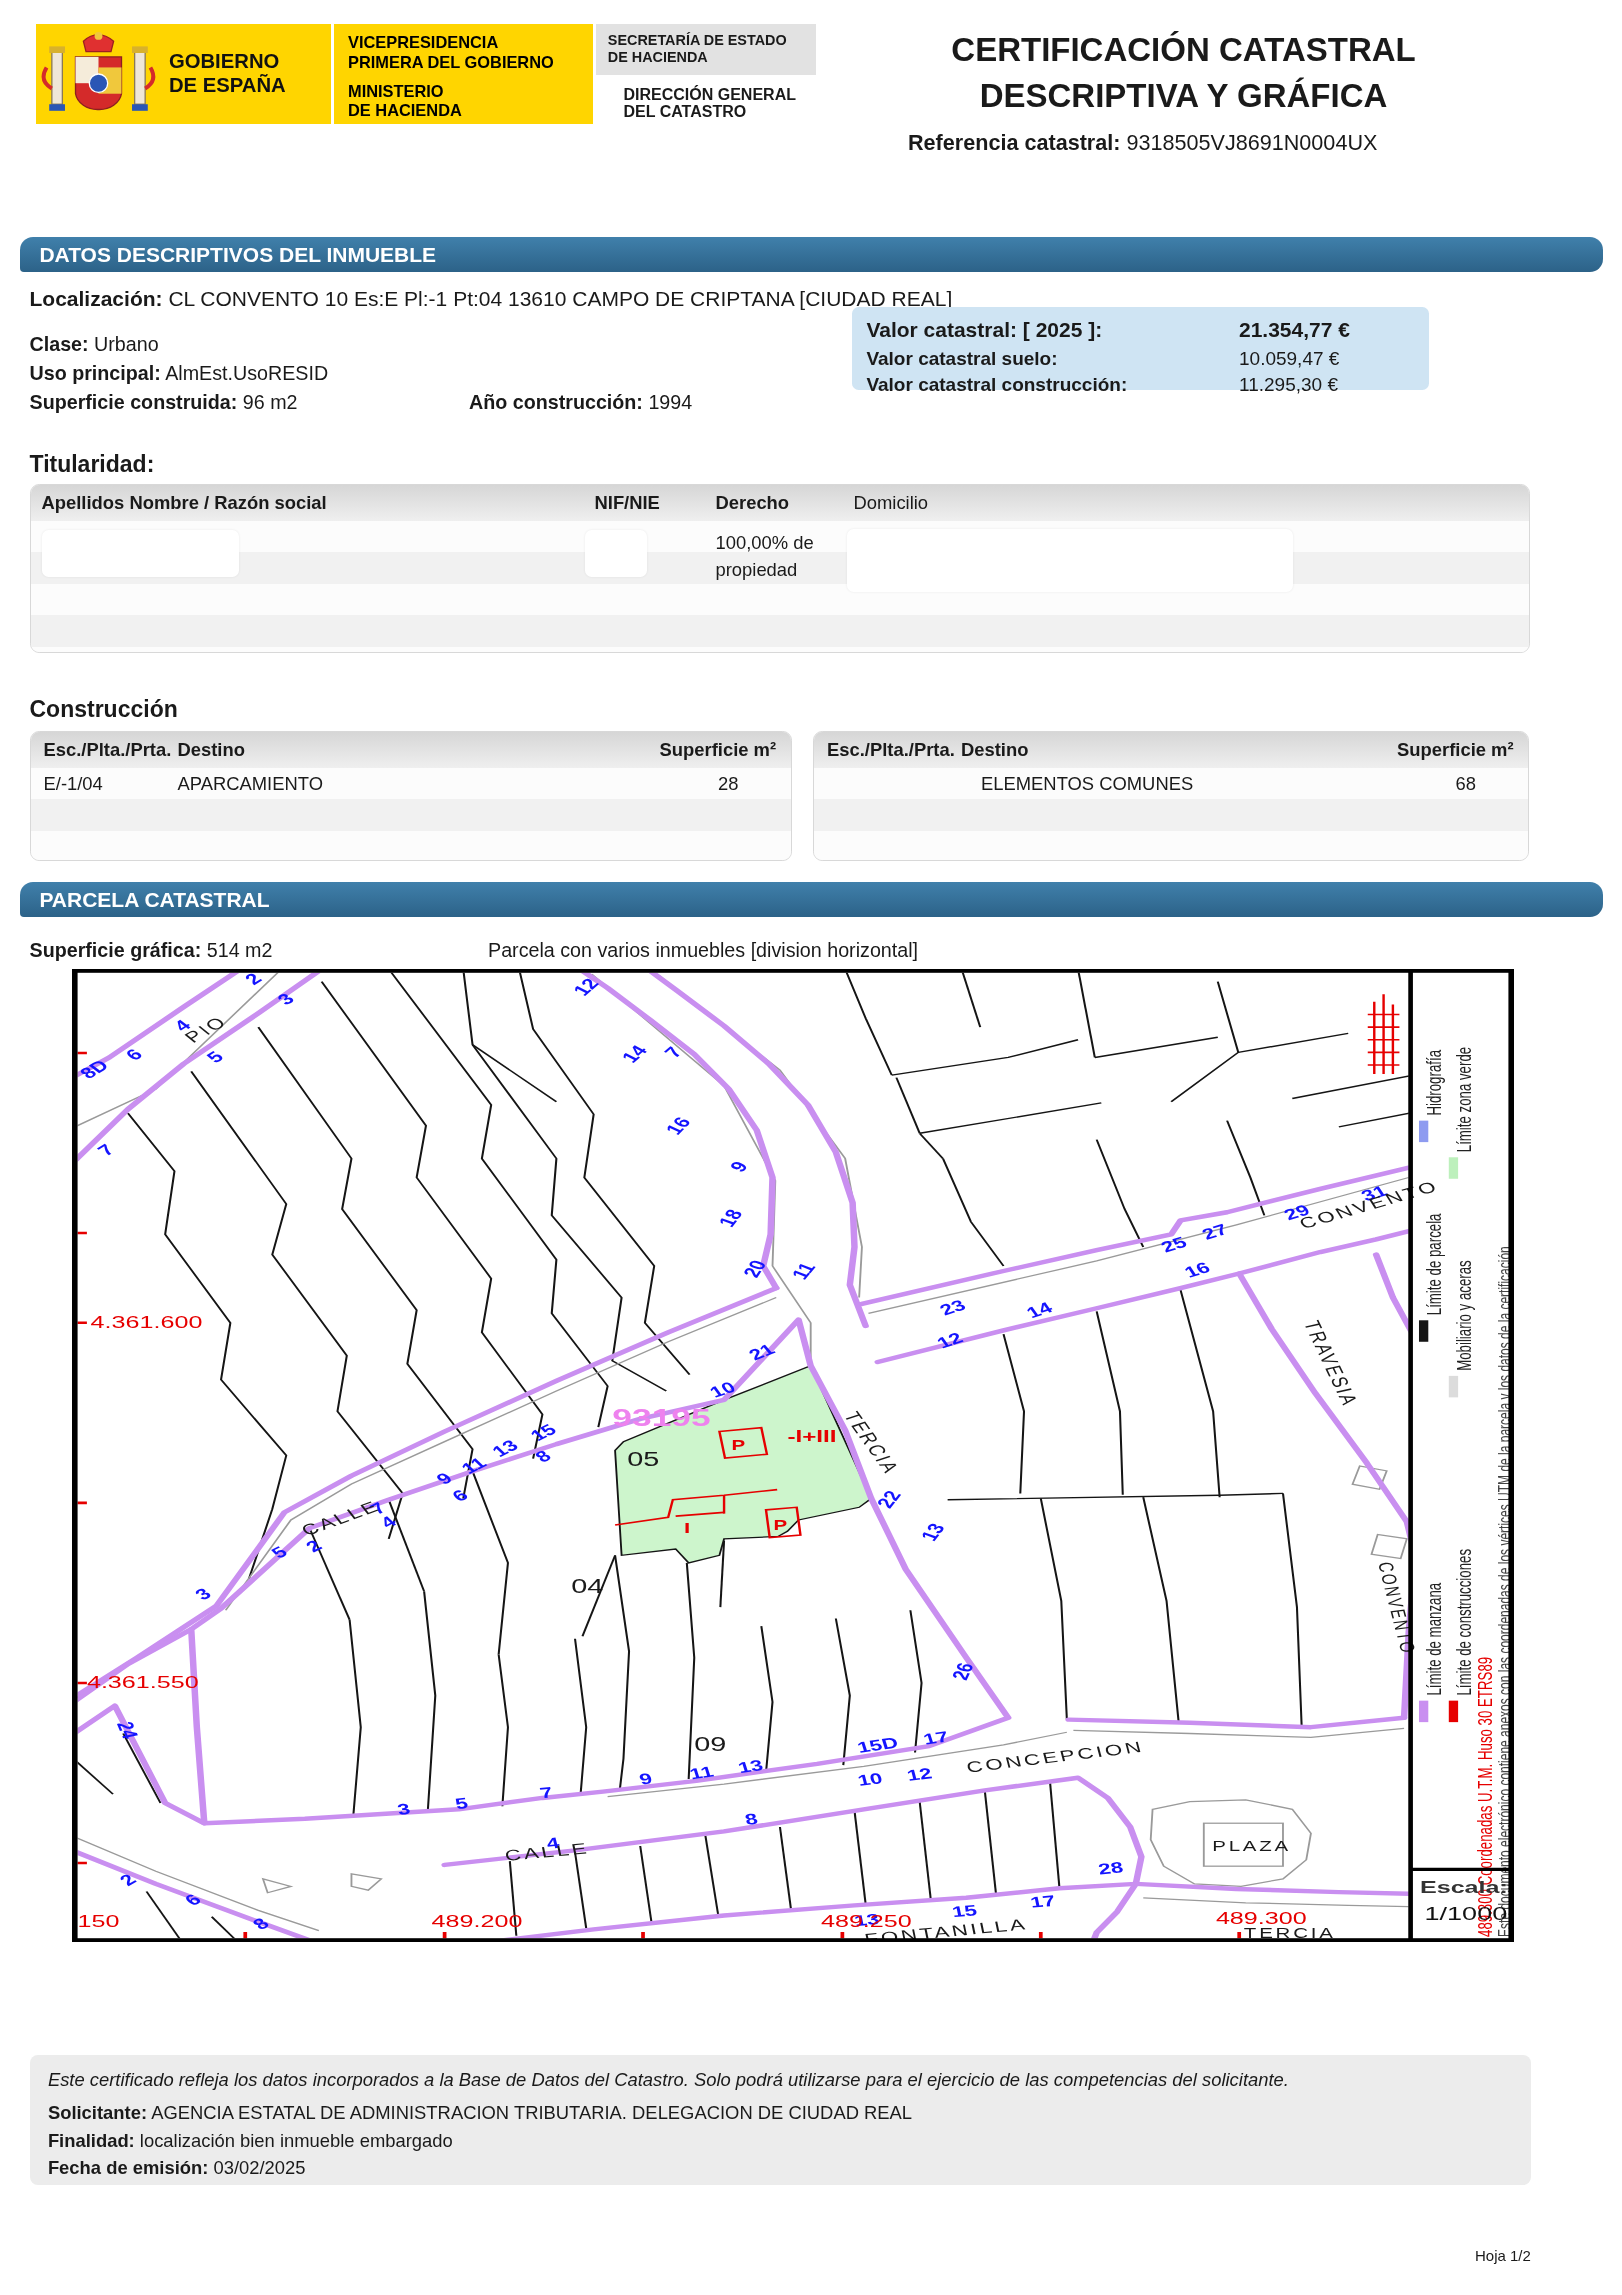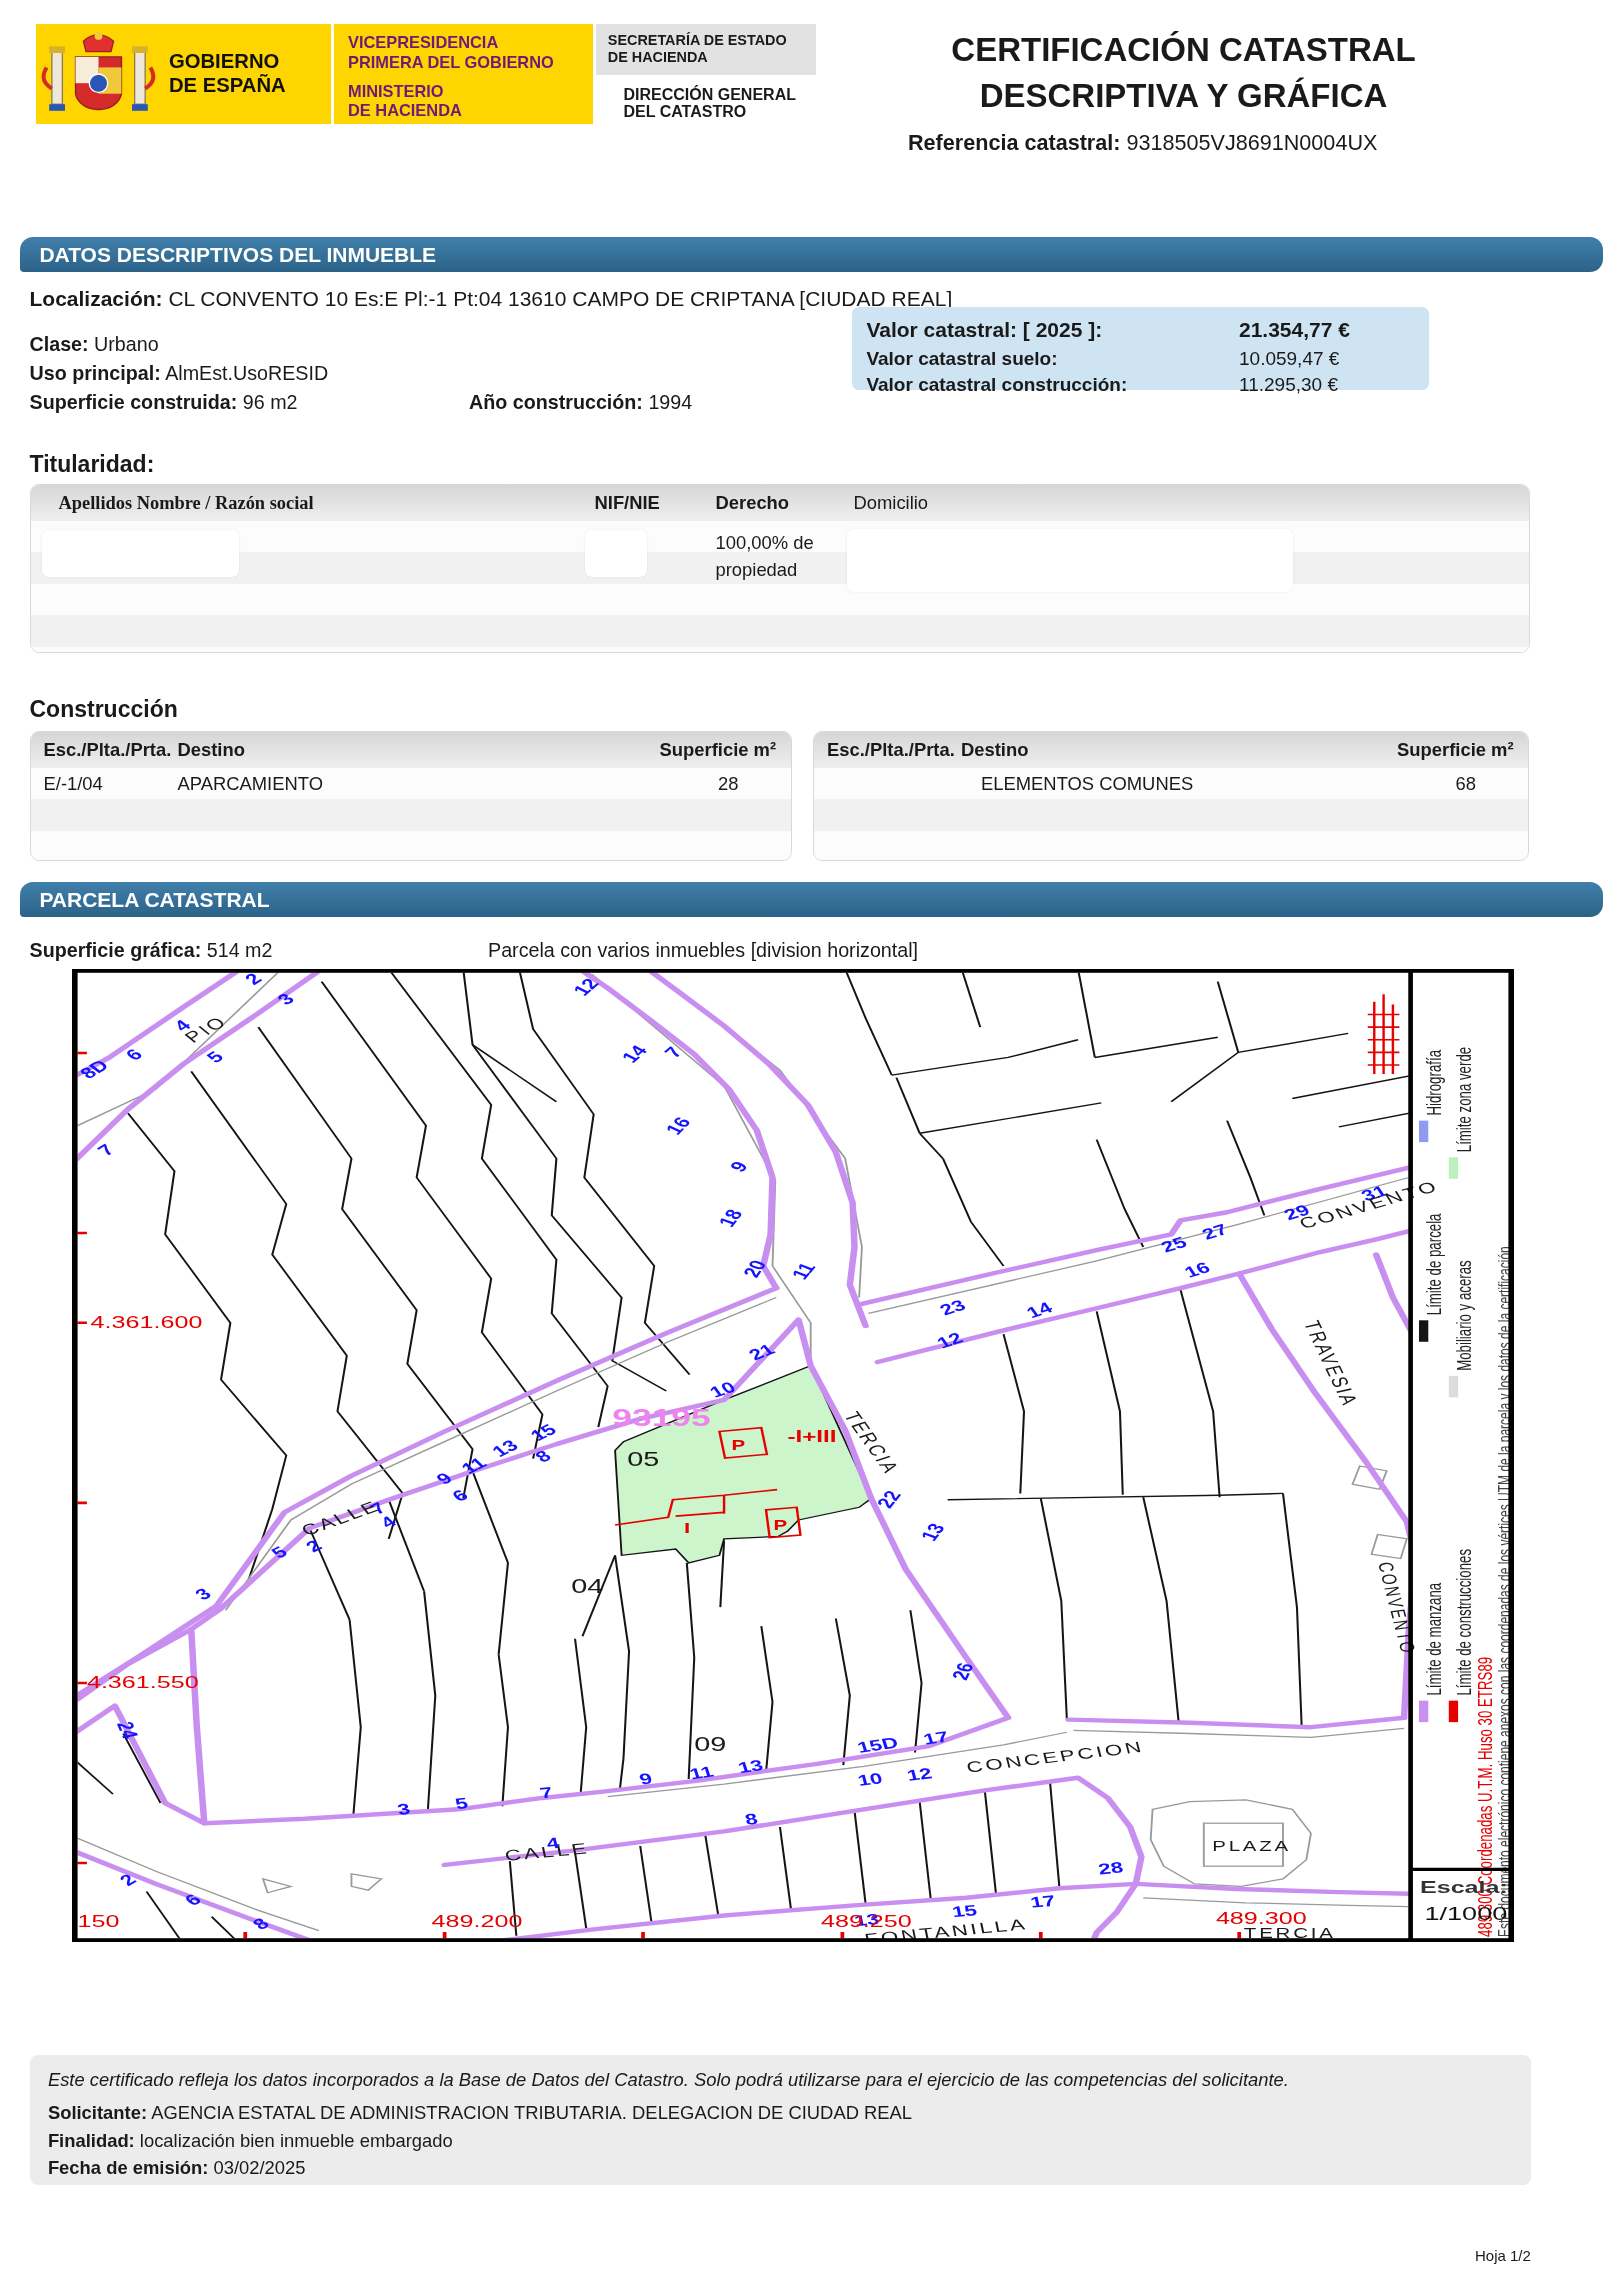--- a/index.html
+++ b/index.html
@@ -3,21 +3,21 @@
 <meta charset="utf-8">
 <style>
   html,body{margin:0;padding:0;background:#fff;}
   body{width:1622px;height:2295px;position:relative;font-family:"Liberation Sans",sans-serif;color:#1a1a1a;}
   .abs{position:absolute;}
   
   .logo-block{left:36px;top:24px;width:557px;height:100px;background:#ffd500;display:flex;}
   .logo-left{width:295px;display:flex;align-items:center;}
   .gobierno{font-weight:700;font-size:20.3px;line-height:23.6px;color:#111;margin-left:7.9px;}
   .logo-sep{width:2.6px;background:#fff;height:100%;}
-  .logo-right{flex:1;padding:9.2px 0 0 14.4px;font-weight:700;font-size:16.4px;line-height:19.7px;color:#701a75;}
+  .logo-right{flex:1;padding:9.2px 0 0 14.4px;font-weight:700;font-size:16.4px;line-height:19.7px;color:#000000;}
   .vice{margin-bottom:9.2px;}
   .secretaria{left:596px;top:24px;width:220px;height:51px;background:#e2e2e2;font-size:14.4px;line-height:17px;padding:7.9px 0 0 11.8px;box-sizing:border-box;font-weight:600;}
   .direccion{left:596px;top:81px;width:220px;height:43px;font-size:16px;line-height:17px;padding:5.2px 0 0 27.5px;box-sizing:border-box;font-weight:600;}
   .title1{left:846px;top:31px;width:675px;text-align:center;font-size:33px;font-weight:700;}
   .title2{left:846px;top:77px;width:675px;text-align:center;font-size:33px;font-weight:700;}
   .refline{left:908px;top:130px;font-size:21.6px;}
   .refline b{font-weight:700;}
   
   .banner{left:19.7px;width:1583px;height:35px;background:linear-gradient(#4080ab,#2c6288);border-radius:13px 13px 13px 3.9px;color:#fff;font-weight:700;font-size:21px;line-height:35px;padding-left:19.7px;box-sizing:border-box;}
   .lbl{font-weight:700;}
@@ -134,21 +134,21 @@
   <div class="vval lbl" style="top:10.5px;font-size:21px;">21.354,77 €</div>
   <div class="vrow lbl" style="top:41px;">Valor catastral suelo:</div>
   <div class="vval" style="top:41px;">10.059,47 €</div>
   <div class="vrow lbl" style="top:67px;">Valor catastral construcción:</div>
   <div class="vval" style="top:67px;">11.295,30 €</div>
 </div>
 
 <div class="abs heading" style="left:29.5px;top:451px;">Titularidad:</div>
 <div class="abs tbl" style="left:29.5px;top:484px;width:1498px;height:167px;">
   <div class="tblhead">
-    <span class="cell" style="left:28px;font-family:Liberation Serif, serif;">Apellidos Nombre / Razón social</span>
+    <span class="cell" style="left:11px;">Apellidos Nombre / Razón social</span>
     <span class="cell" style="left:564px;">NIF/NIE</span>
     <span class="cell" style="left:685px;">Derecho</span>
     <span class="cell" style="left:823px;font-weight:400;">Domicilio</span>
   </div>
   <div class="tblbody" style="height:131px;">
     <div class="redact" style="left:11.8px;top:9.2px;width:197px;height:47px;"></div>
     <div class="redact" style="left:554px;top:9.2px;width:62px;height:47px;"></div>
     <div class="cell" style="left:685px;top:10.5px;">100,00% de</div>
     <div class="cell" style="left:685px;top:38px;">propiedad</div>
     <div class="redact" style="left:816px;top:7.9px;width:446px;height:63px;"></div>

